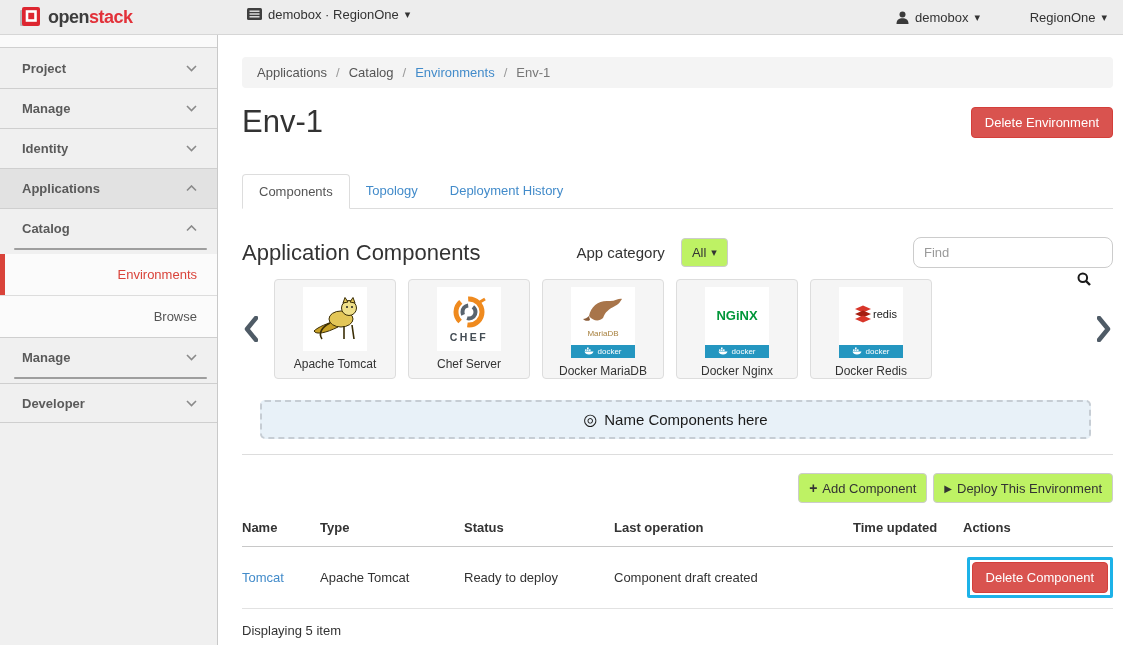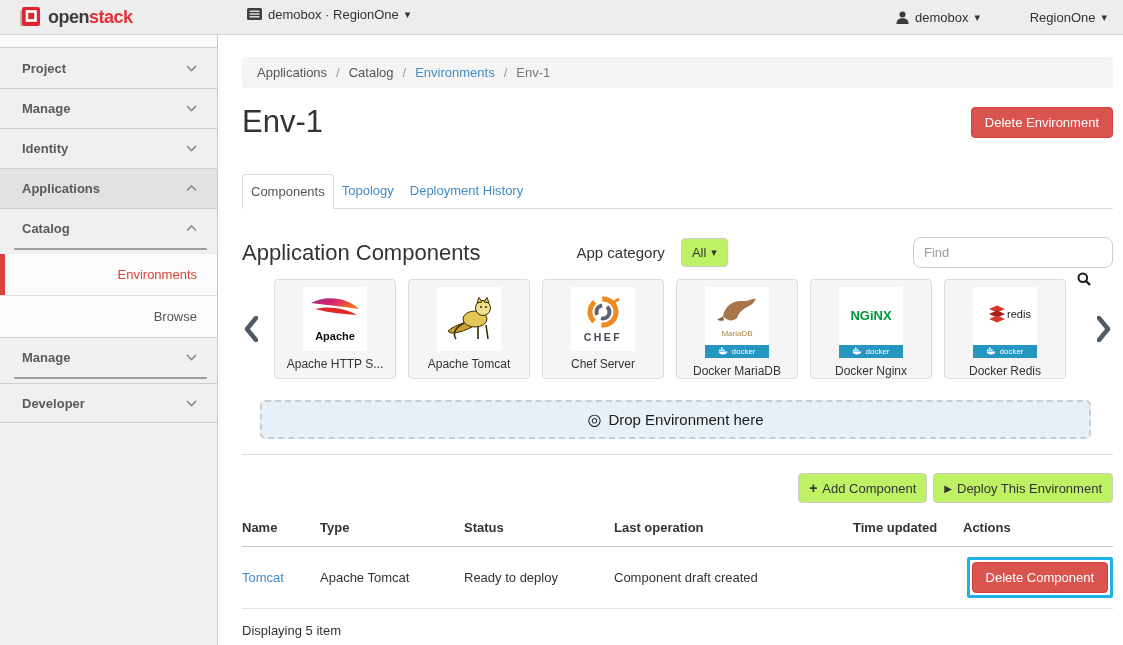--- a/index.html
+++ b/index.html
@@ -45,21 +45,21 @@
   .breadcrumb .sep { color:#999; }
   .breadcrumb .link { color:#428bca; cursor:pointer; }
   .breadcrumb .current { color:#777; }
 
   .title-row { margin-top:16px; display:flex; align-items:center; justify-content:space-between; }
   .page-title { font-size:31px; font-weight:400; color:#333; }
   .btn-danger { background:#d9534f; border:1px solid #d43f3a; color:#fff; font-size:13px;
     padding:7px 13px; border-radius:4px; cursor:pointer; font-family:inherit; }
 
   .tabs { margin-top:34px; display:flex; border-bottom:1px solid #ddd; }
-  .tab { padding:9px 8px; font-size:13px; color:#428bca; cursor:pointer; margin-bottom:-1px; }
+  .tab { padding:9px 16px; font-size:13px; color:#428bca; cursor:pointer; margin-bottom:-1px; }
   .tab.active { color:#555; background:#fff; border:1px solid #ddd; border-bottom-color:#fff;
     border-radius:4px 4px 0 0; }
 
   .comp-head { margin-top:28px; display:flex; align-items:center; position:relative; }
   .comp-title { font-size:22px; font-weight:400; color:#333; }
   .cat-label { margin-left:96px; font-size:15px; color:#333; }
   .btn-default { background:#bef264; border:1px solid #ccc; color:#333; font-size:13px;
     padding:6px 10px; border-radius:4px; cursor:pointer; font-family:inherit;
     display:inline-flex; align-items:center; gap:5px; }
   .cat-btn { margin-left:16px; }
@@ -237,39 +237,20 @@
 
   <div class="carousel">
     <div class="car-chev">
       <svg width="14" height="26" viewBox="0 0 14 26">
           <polyline points="12,2 3,13 12,24" fill="none" stroke="#4f5b66" stroke-width="4.5" stroke-linecap="round" stroke-linejoin="round"></polyline>
         </svg>
     </div>
 
     <div class="cards">
 
-      <div class="card">
-        <div class="logo-box">
-          <svg width="56" height="34" viewBox="0 0 56 34">
-            <defs>
-                <linearGradient id="apg" x1="0" y1="0" x2="1" y2="0.4">
-              <stop offset="0" stop-color="#8e2a8e"></stop>
-                  <stop offset="0.5" stop-color="#d4236e"></stop>
-                  <stop offset="1" stop-color="#f2701e"></stop>
-            </linearGradient>
-              </defs>
-            <path d="M4 8 C18 0 40 2 52 14 C38 12 20 10 4 8 Z" fill="url(#apg)"></path>
-            <path d="M8 14 C22 10 40 14 50 20 C34 19 18 17 8 14 Z" fill="#e02a2a"></path>
-          </svg>
-          <svg width="56" height="14" viewBox="0 0 56 14">
-            <text x="28" y="11" text-anchor="middle" font-family="Liberation Sans, sans-serif" font-size="11" font-weight="bold" fill="#111">Apache</text>
-          </svg>
-        </div>
-        <div class="card-name">Apache HTTP S...</div>
-      </div>
 
       <div class="card">
         <div class="logo-box">
           <svg width="54" height="44" viewBox="0 0 54 44">
             <path d="M30 30 C18 36 8 38 6 34 C10 30 20 26 28 24 Z" fill="#c9a227" stroke="#3a2d05" stroke-width="1"></path>
             <ellipse cx="33" cy="22" rx="12" ry="8" fill="#e3c657" stroke="#3a2d05" stroke-width="1"></ellipse>
             <circle cx="41" cy="11" r="7.5" fill="#efe08a" stroke="#3a2d05" stroke-width="1"></circle>
             <path d="M35 6 L37 0.5 L40 5 Z" fill="#e3c657" stroke="#3a2d05" stroke-width="1"></path>
             <path d="M47 6 L45 0.5 L42 5 Z" fill="#e3c657" stroke="#3a2d05" stroke-width="1"></path>
             <path d="M22 26 C14 30 10 36 14 42" fill="none" stroke="#3a2d05" stroke-width="1.6"></path>
@@ -362,21 +343,21 @@
 
     <div class="car-chev">
       <svg width="14" height="26" viewBox="0 0 14 26">
           <polyline points="2,2 11,13 2,24" fill="none" stroke="#4f5b66" stroke-width="4.5" stroke-linecap="round" stroke-linejoin="round"></polyline>
         </svg>
     </div>
   </div>
 
   <div class="dropzone">
     <span class="dz-icon">◎</span>
-    <span>Drop Environment here</span>
+    <span>Name Components here</span>
   </div>
 
   <hr class="rule">
 
   <div class="actions-row">
     <button class="btn-default">
       <span class="plus-ic">+</span>
       <span>Add Component</span>
     </button>
     <button class="btn-default">

